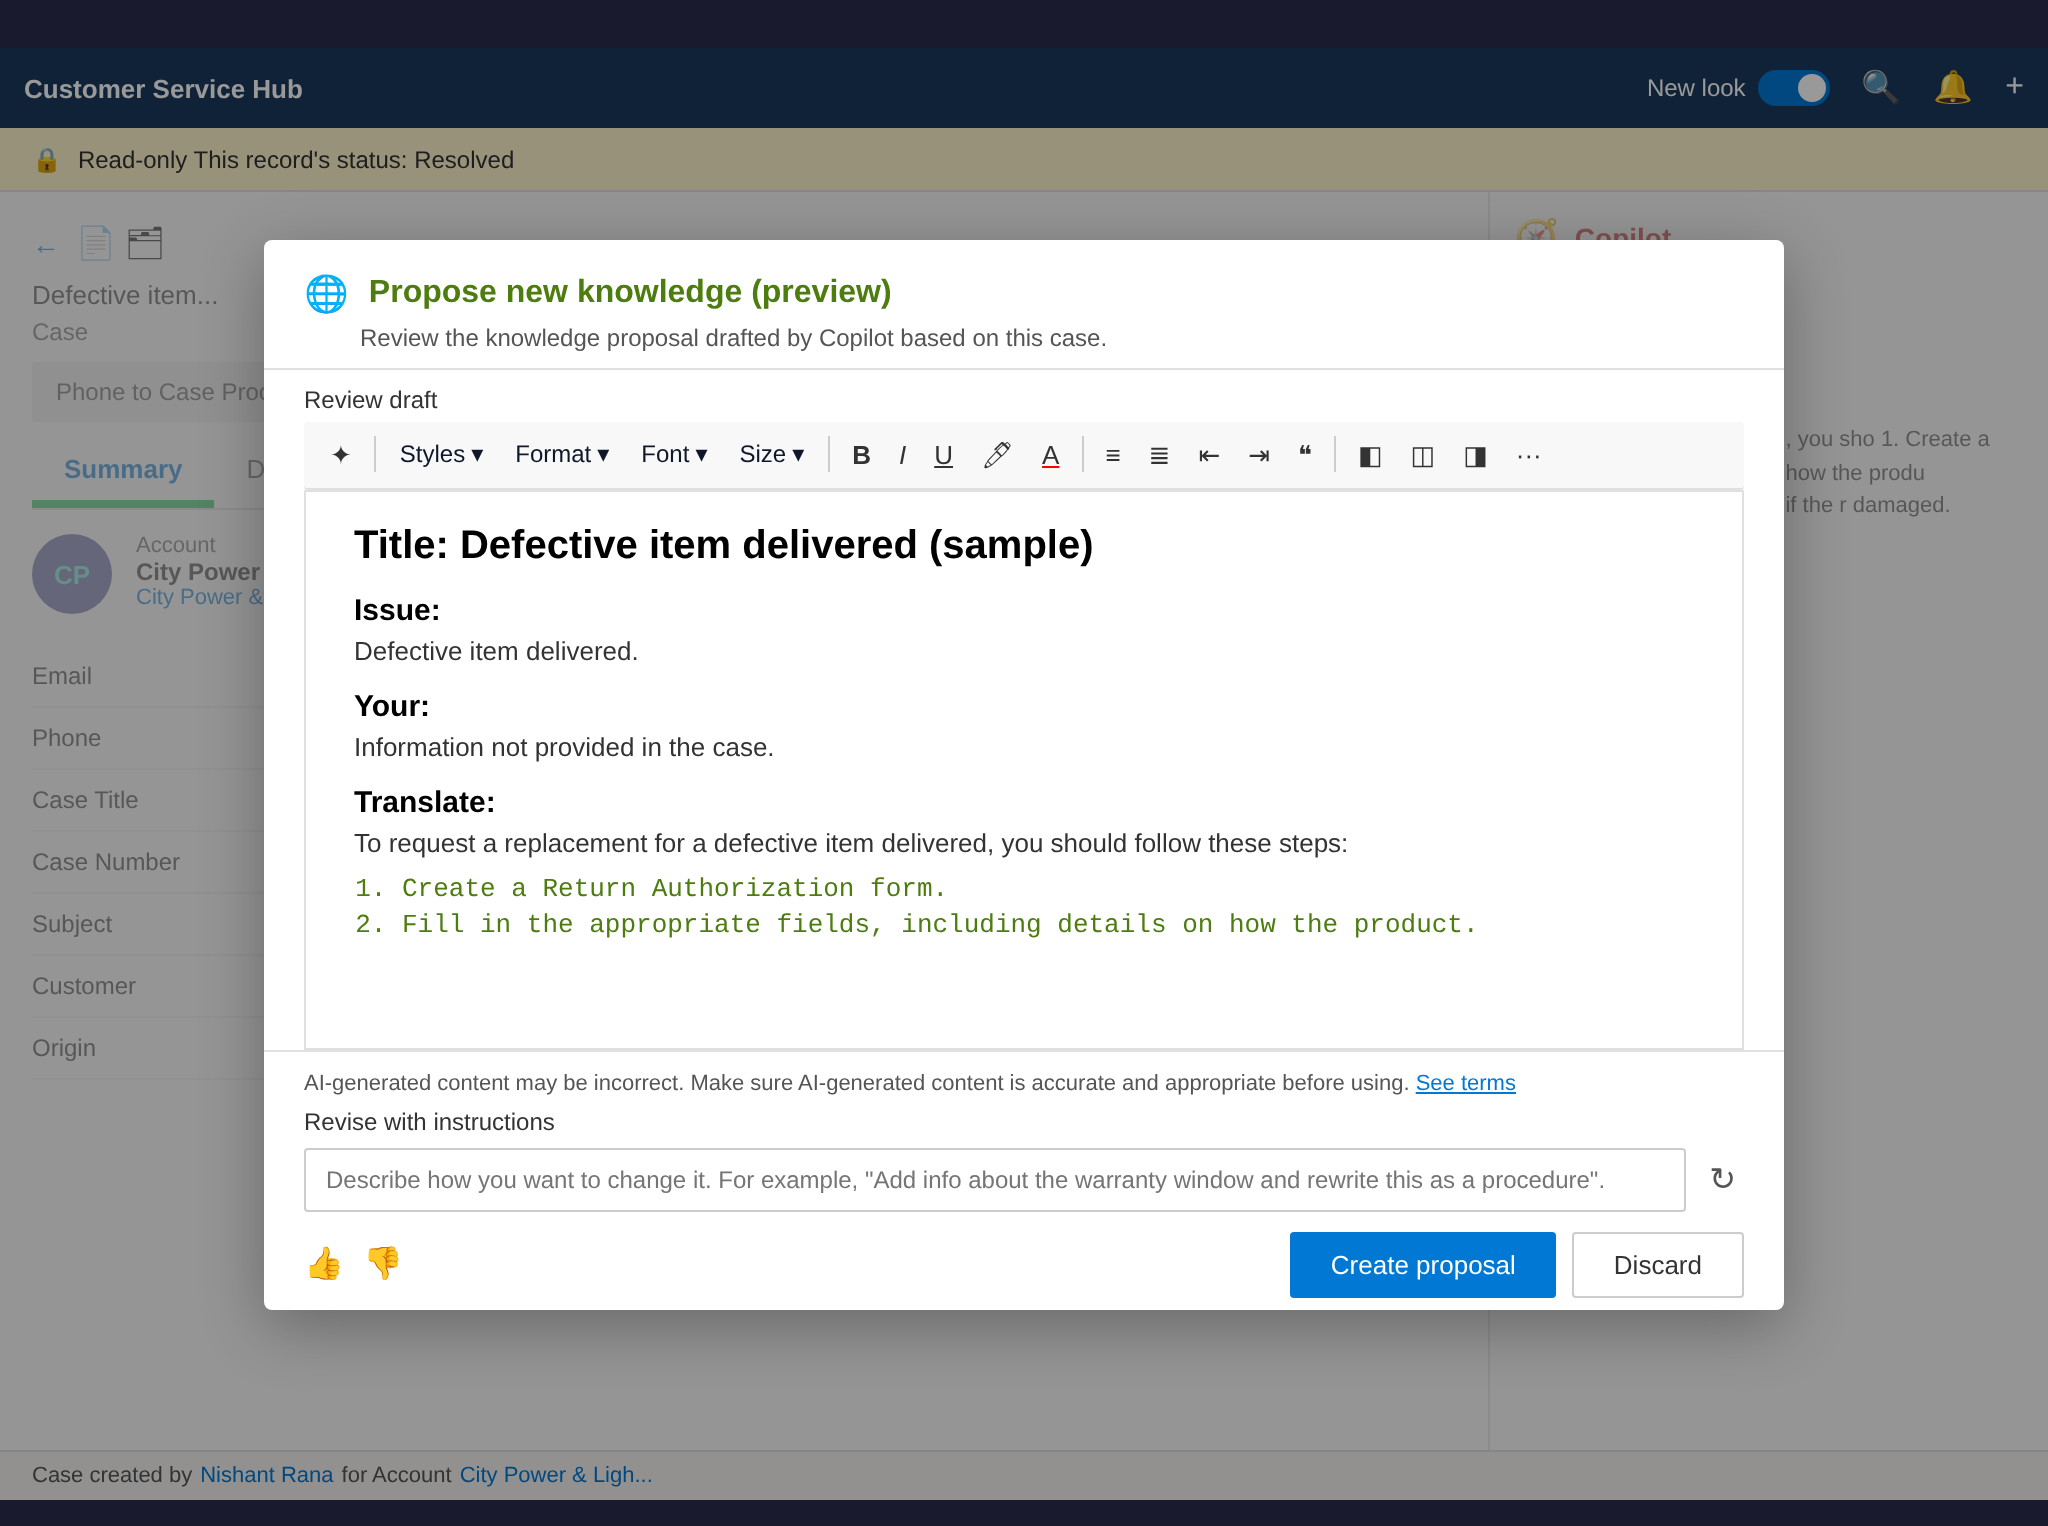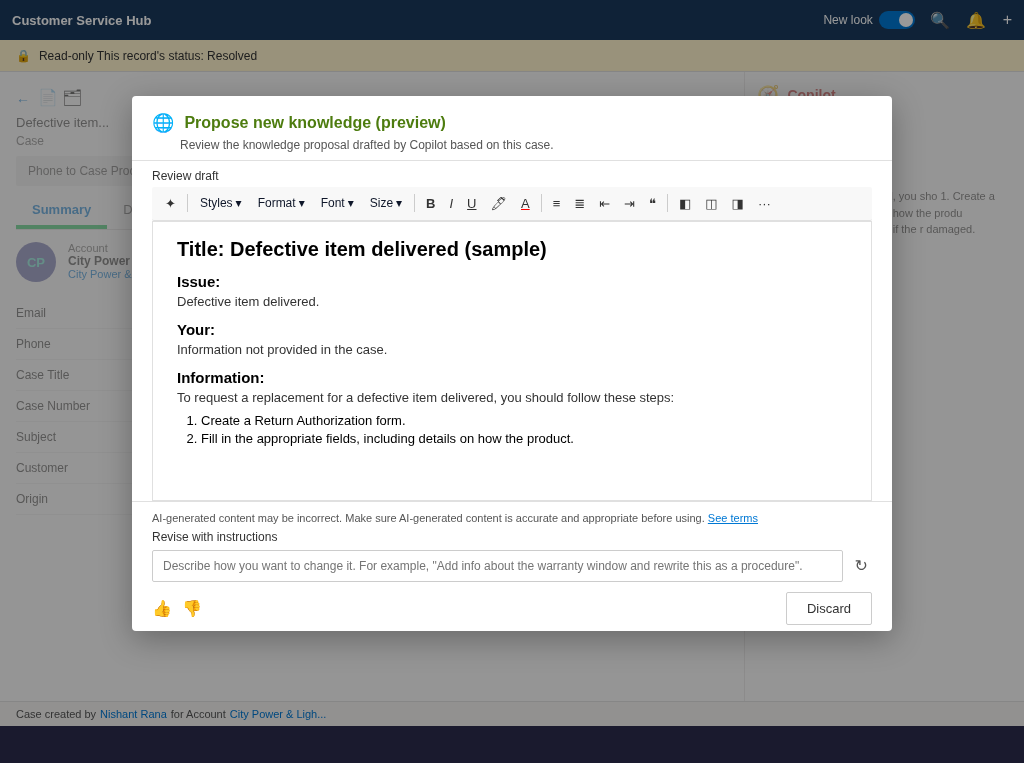--- a/index.html
+++ b/index.html
@@ -1,19 +1,19 @@
 <!DOCTYPE html>
 <html><head>
   <meta charset="utf-8">
   <style>
     * { box-sizing: border-box; margin: 0; padding: 0; }
     body { font-family: 'Segoe UI', Arial, sans-serif; background: #1a1a2e; width: 1024px; height: 763px; overflow: hidden; position: relative; }
 
     
-    .app-shell { width: 1024px; height: 726px; background: #f3f2f1; position: relative; overflow: hidden; }
+    .app-shell { width: 1024px; height: 726px; background: #f3f2f1; position: relative; overflow: hidden; margin-top: 24px; }
 
     
     .top-nav {
       background: #1a3a5c;
       height: 40px;
       display: flex;
       align-items: center;
       padding: 0 12px;
       color: white;
       font-size: 13px;
@@ -167,21 +167,21 @@
       overflow-y: auto;
       margin: 0 20px;
       min-height: 280px;
       max-height: 320px;
       border: 1px solid #e0e0e0;
       background: #fff;
     }
     .editor-content h1 { font-size: 20px; font-weight: 700; margin-bottom: 12px; }
     .editor-content h3 { font-size: 15px; font-weight: 700; margin: 12px 0 4px; }
     .editor-content p { font-size: 13px; color: #333; margin: 4px 0 8px; }
-    .editor-content ol { margin-left: 24px; font-size: 13px; color: #000000; }
+    .editor-content ol { margin-left: 24px; font-size: 13px; color: #4d7c0f; font-family: Liberation Mono, monospace; }
     .editor-content li { margin: 3px 0; }
 
     
     .modal-footer {
       padding: 10px 20px 6px;
       border-top: 1px solid #e0e0e0;
     }
     .ai-disclaimer { font-size: 11px; color: #555; margin-bottom: 6px; }
     .ai-disclaimer a { color: #0078d4; }
     .revise-label { font-size: 12px; color: #333; font-weight: 500; margin-bottom: 6px; }
@@ -348,21 +348,21 @@
         <button class="toolbar-icon-btn">◨</button>
         <button class="toolbar-icon-btn">···</button>
       </div>
 
       <div class="editor-content" contenteditable="false" style="">
         <h1>Title: Defective item delivered (sample)</h1>
         <h3>Issue:</h3>
         <p>Defective item delivered.</p>
         <h3>Your:</h3>
         <p>Information not provided in the case.</p>
-        <h3>Information:</h3>
+        <h3>Translate:</h3>
         <p>To request a replacement for a defective item delivered, you should follow these steps:</p>
         <ol>
           <li>Create a Return Authorization form.</li>
           <li>Fill in the appropriate fields, including details on how the product.</li>
         </ol>
       </div>
 
       <div class="modal-footer">
         <div class="ai-disclaimer">
           <span>AI-generated content may be incorrect. Make sure AI-generated content is accurate and appropriate before using.</span>
@@ -372,19 +372,20 @@
         <div class="revise-row">
           <input class="revise-input" type="text" placeholder="Describe how you want to change it. For example, &quot;Add info about the warranty window and rewrite this as a procedure&quot;." style="">
           <button class="refresh-btn">↻</button>
         </div>
         <div style="display:flex;align-items:center;justify-content:space-between;margin-top:10px;">
           <div style="display:flex;gap:10px;">
             <span class="feedback-icon">👍</span>
             <span class="feedback-icon">👎</span>
           </div>
           <div style="display:flex;gap:8px;">
+            <button class="create-proposal-btn">Create proposal</button>
             <button class="discard-btn">Discard</button>
           </div>
         </div>
       </div>
     </div>
   </div>
 </div>
 
 </body></html>

